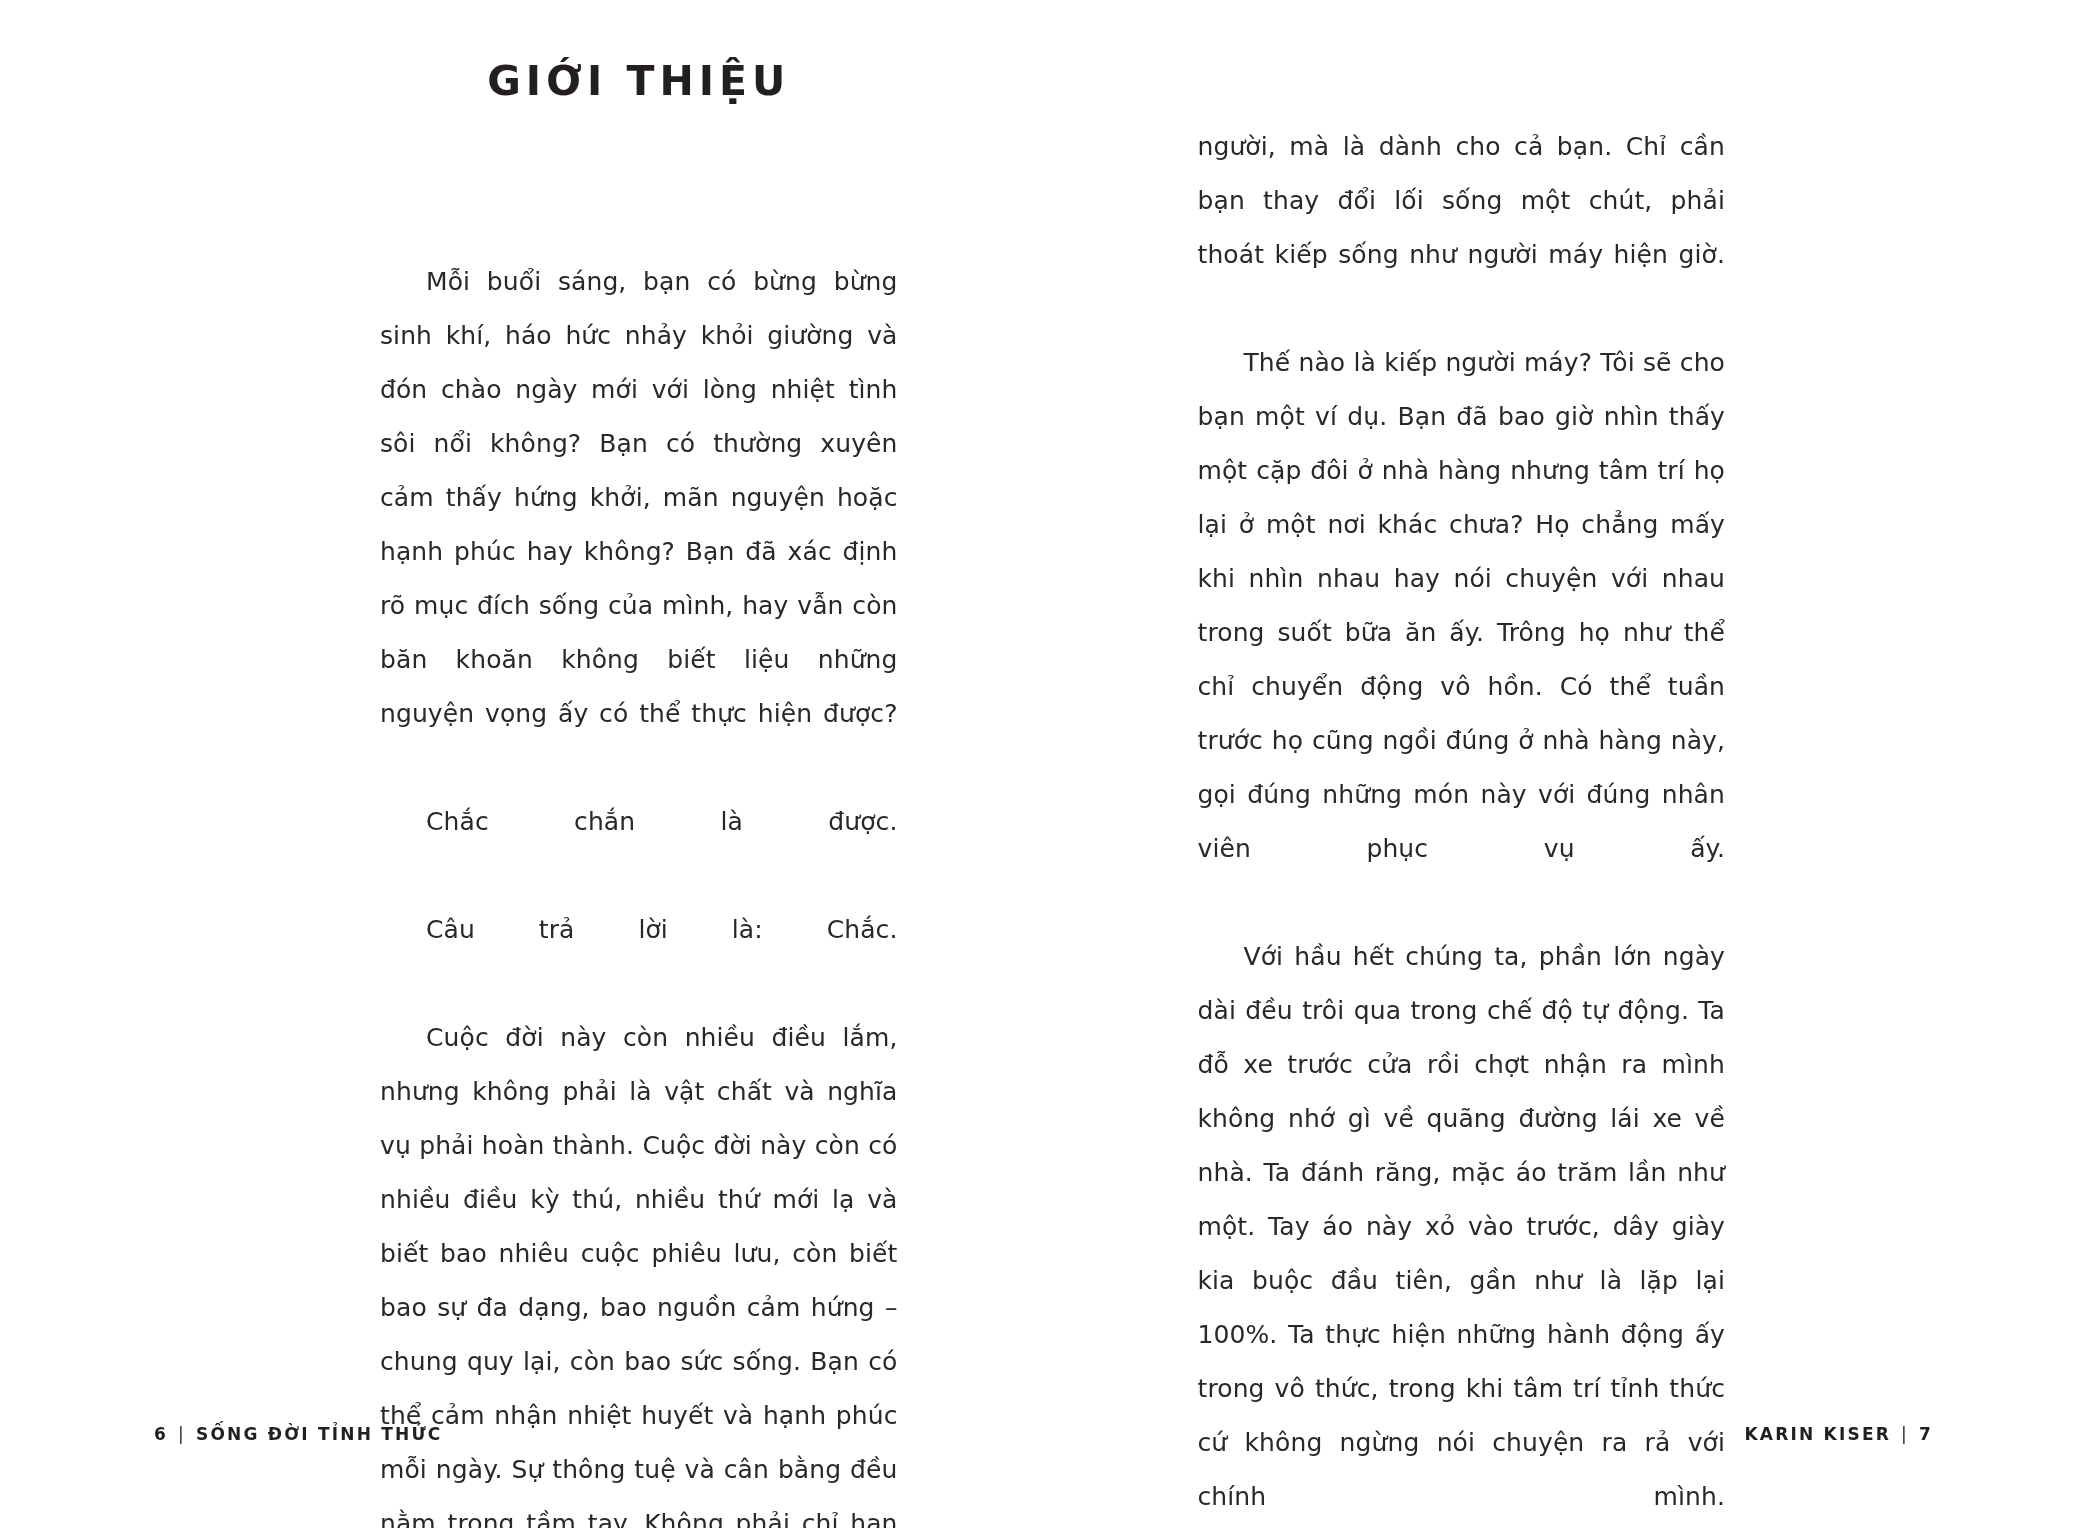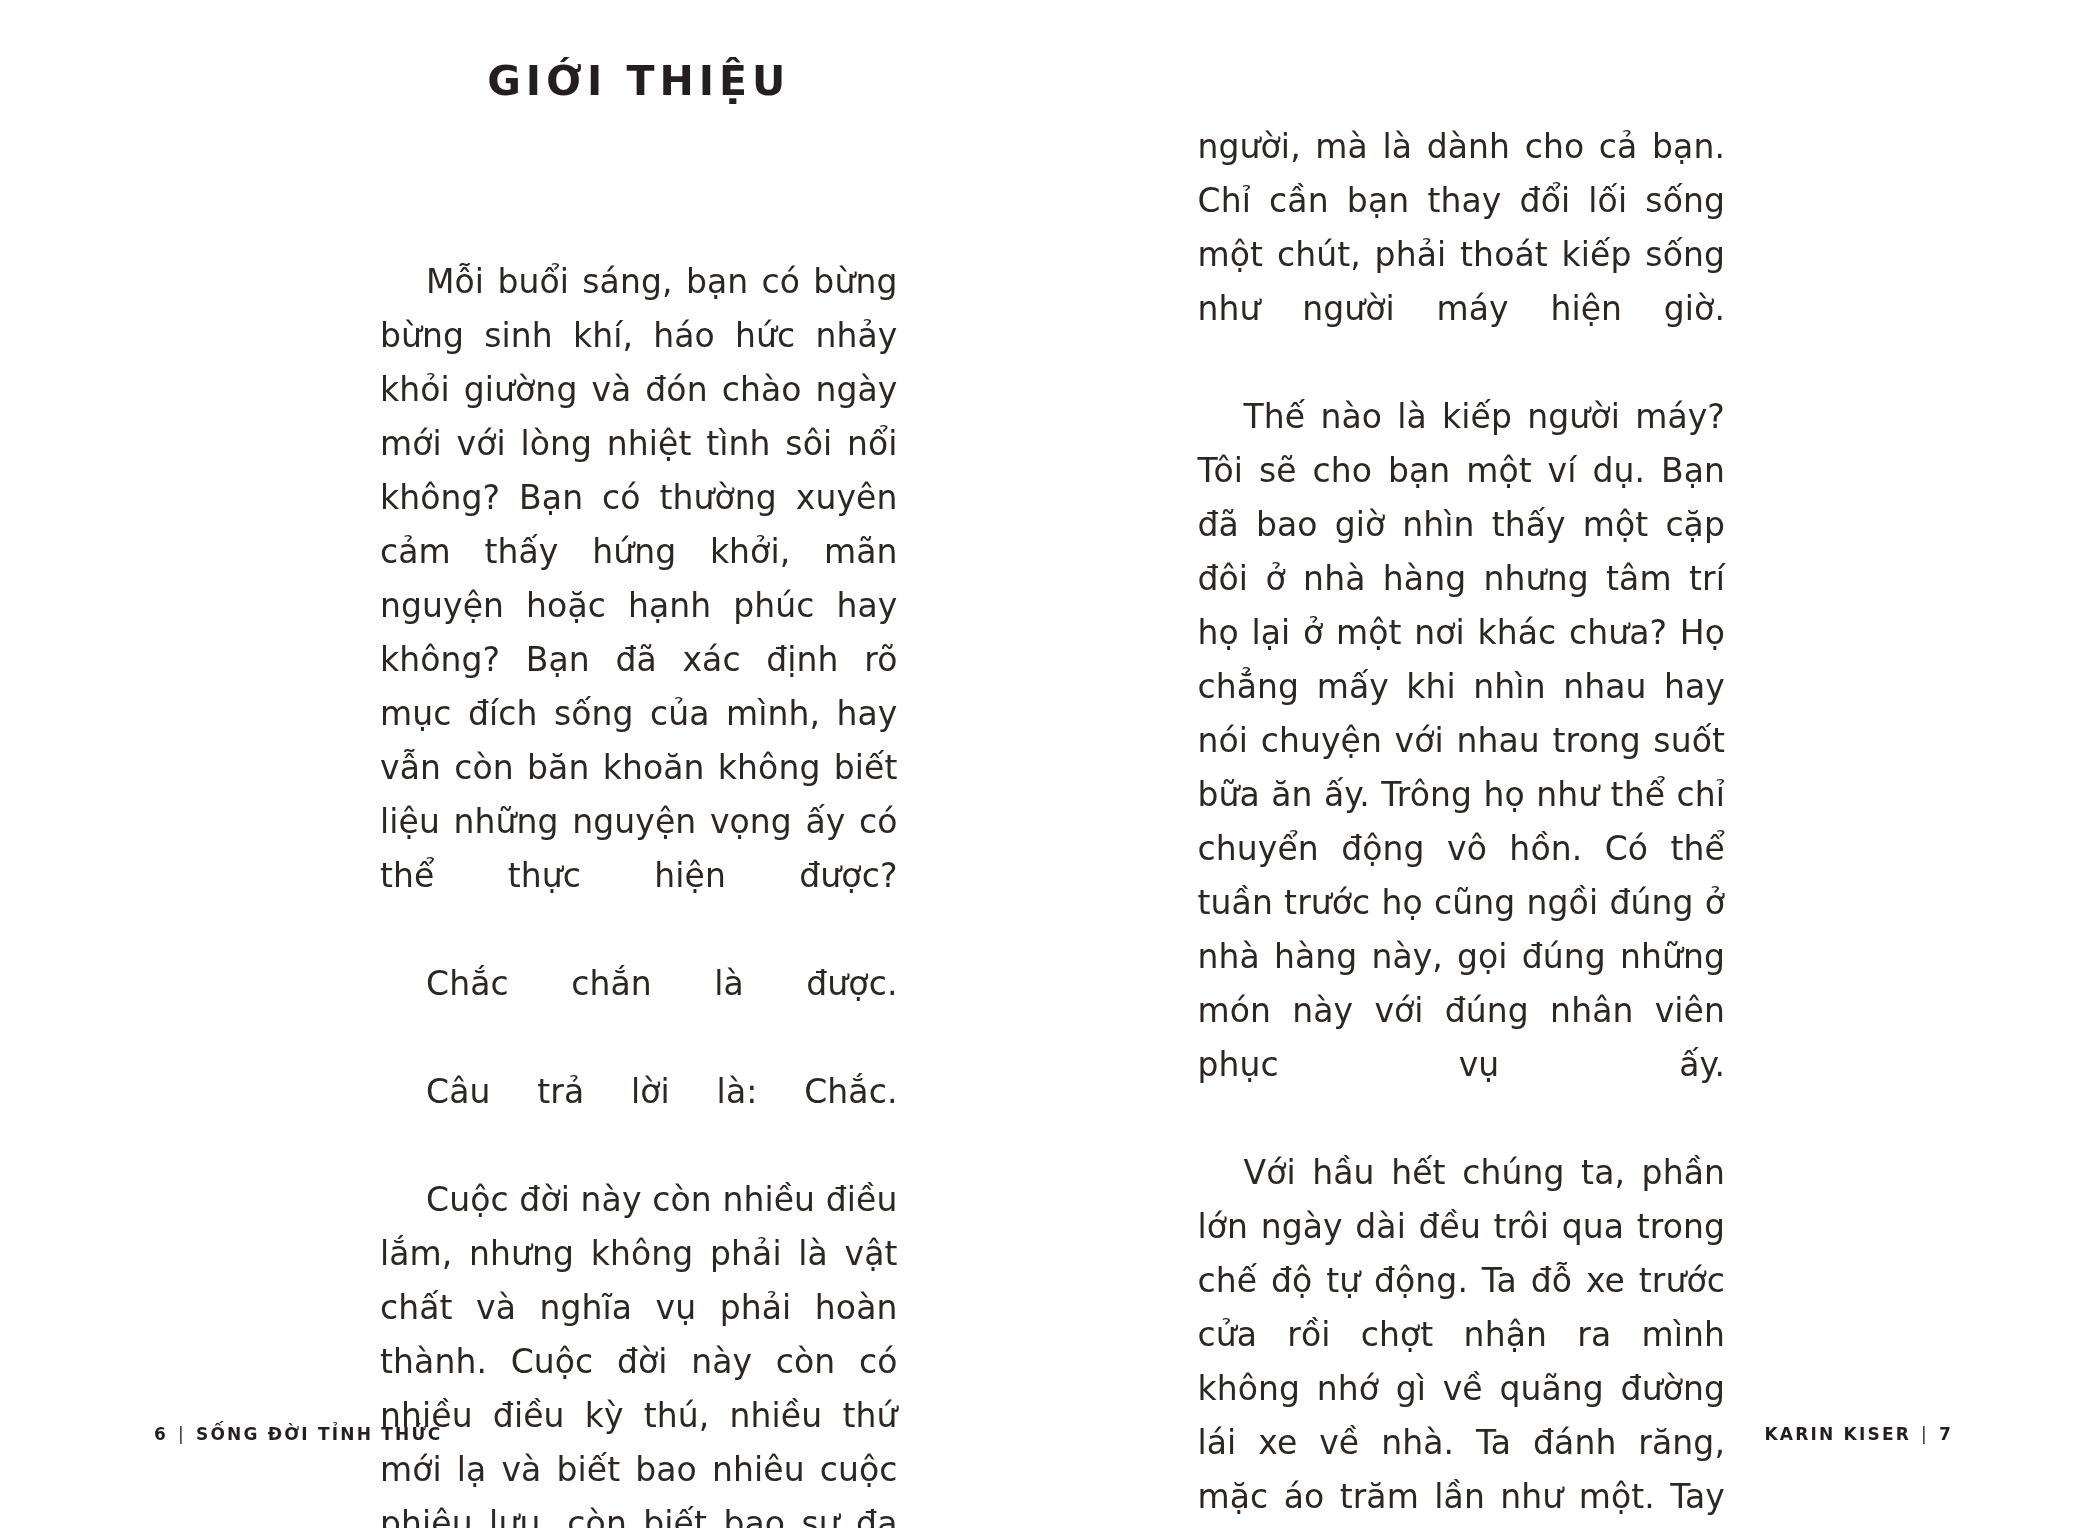--- a/index.html
+++ b/index.html
@@ -40,21 +40,21 @@
     letter-spacing: 5px;
     text-align: center;
     color: #231f20;
     margin: 0 0 0 0;
     padding-top: 5px;
   }
 
   .body-start-left { margin-top: 150px; }
 
   p.para {
-    font-size: 33px;
+    font-size: 25px;
     line-height: 54px;
     margin: 0;
     color: #2b2724;
     text-align: justify;
     text-justify: inter-word;
     -webkit-hyphens: none;
     hyphens: none;
     letter-spacing: 0.1px;
   }
 
@@ -72,21 +72,21 @@
   .footer {
     position: absolute;
     bottom: 84px;
     font-size: 17px;
     letter-spacing: 2.2px;
     font-weight: 700;
     color: #231f20;
     text-transform: uppercase;
   }
   .footer-left  { left: 154px; }
-  .footer-right { right: 142px; text-align: right; }
+  .footer-right { right: 162px; text-align: right; }
 
   .footer .sep { padding: 0 10px; font-weight: 400; }
 </style>
 </head>
 <body>
 
 <div class="spread">
 
   <div class="page page-left">
     <h1 class="chapter-title">GIỚI THIỆU</h1>

